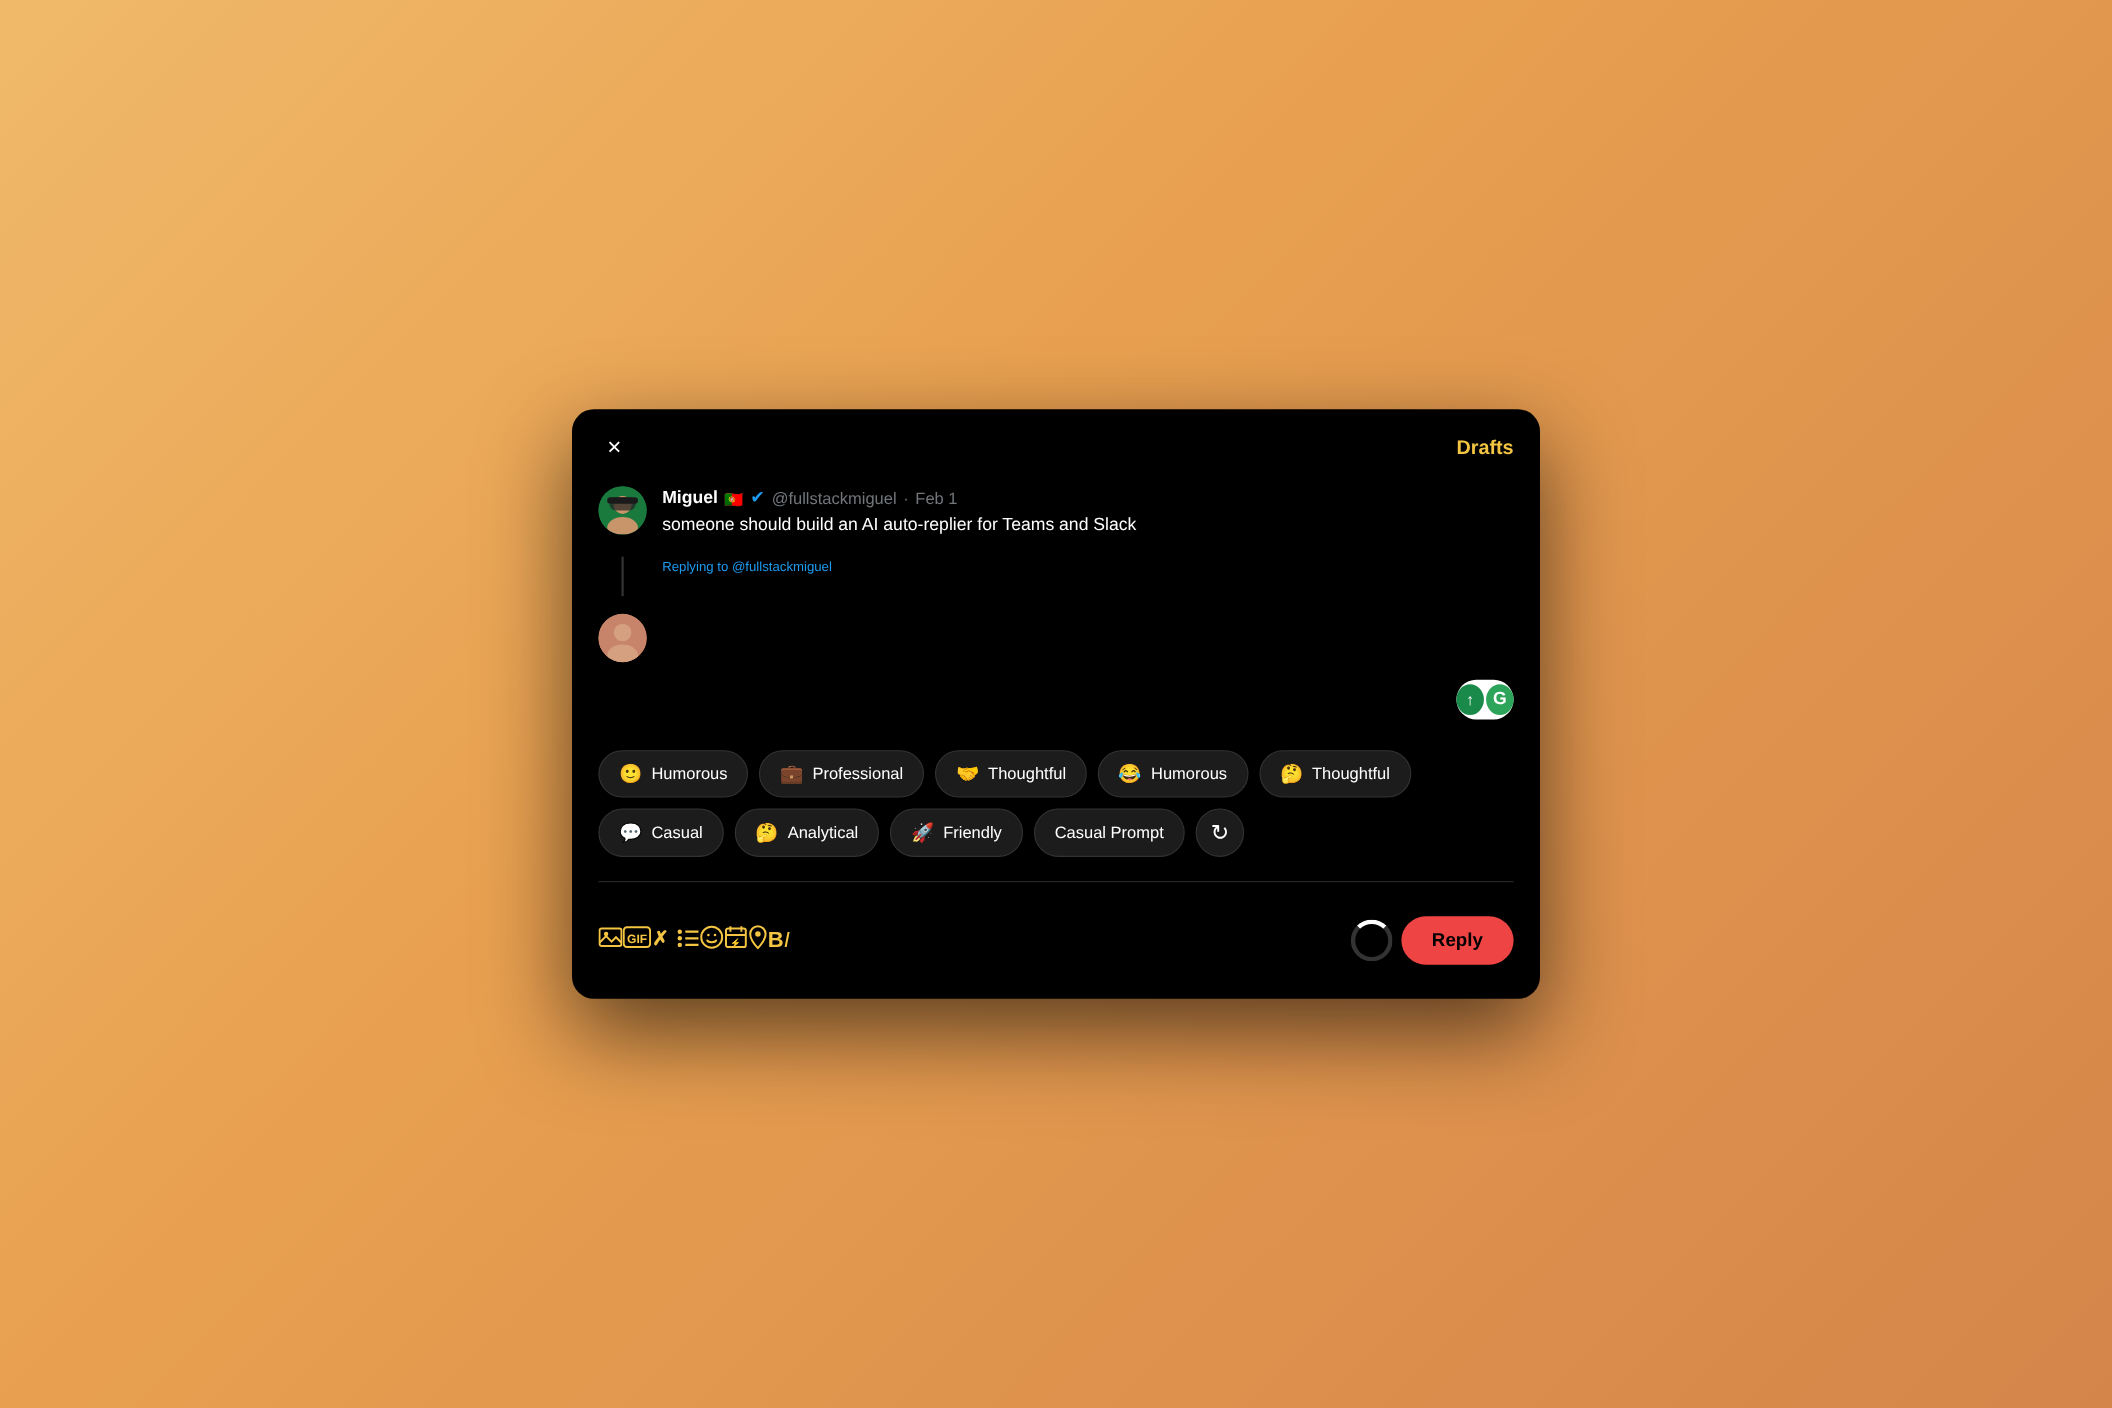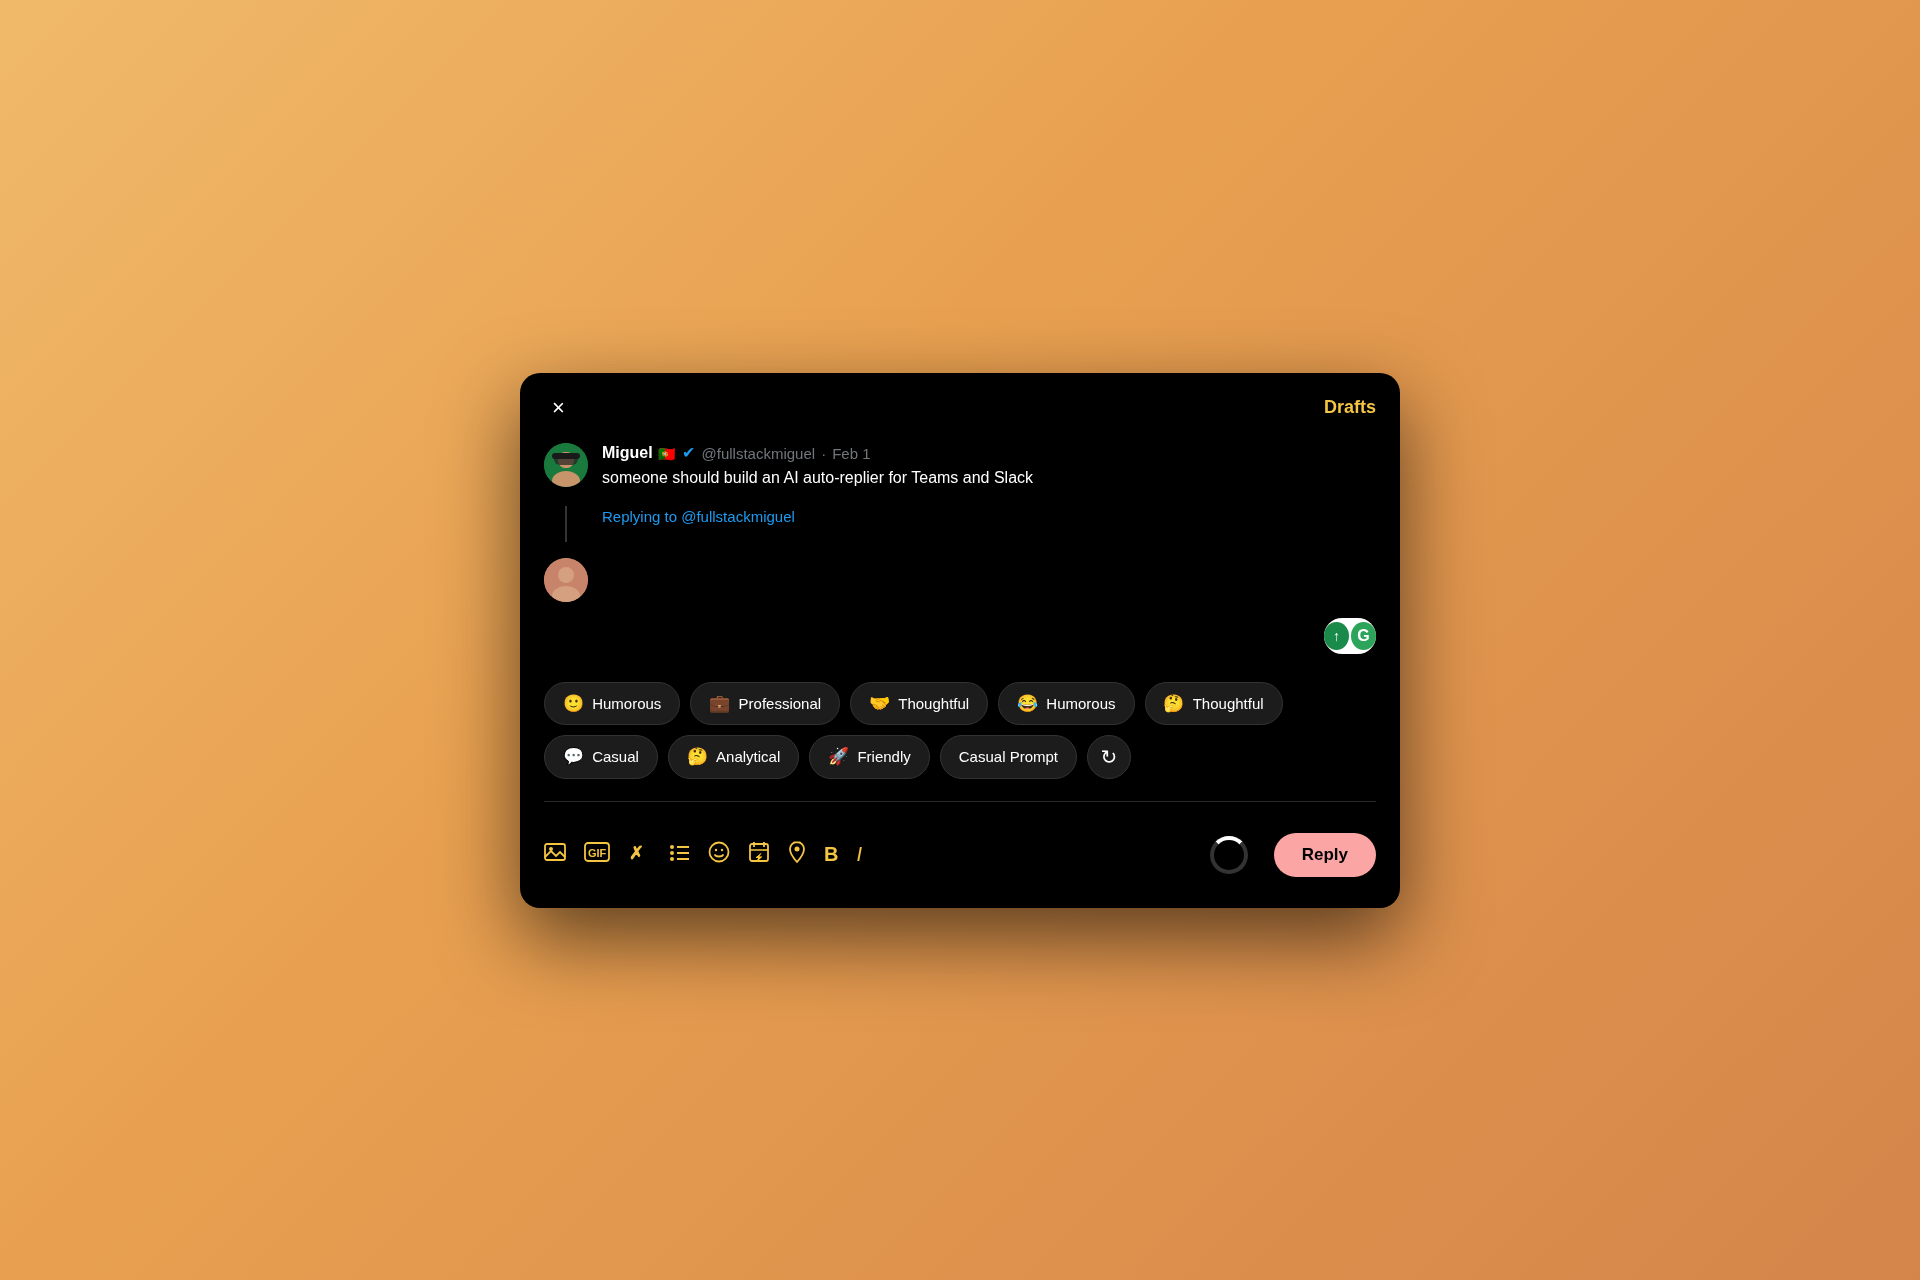--- a/index.html
+++ b/index.html
@@ -139,21 +139,21 @@
 
     .thread-line {
       width: 2px;
       height: 100%;
       min-height: 36px;
       background: #333;
     }
 
     .replying-to-text {
       color: #71767b;
-      font-size: 15px;
+      font-size: 12px;
       padding-top: 2px;
       text-align: center;
     }
 
     .replying-to-text span {
       color: #1d9bf0;
     }
 
     .reply-section {
       display: flex;
@@ -260,21 +260,20 @@
     .divider {
       height: 1px;
       background: #2a2a2a;
       margin: 12px 24px 0;
     }
 
     .toolbar {
       display: flex;
       align-items: center;
       padding: 31px 24px;
-      gap: 18px;
       border-radius: 29px;
     }
 
     .toolbar-icon {
       color: #f4c542;
       font-size: 22px;
       cursor: pointer;
     }
 
     .toolbar-icon-bold {
@@ -298,21 +297,21 @@
     .loading-circle {
       width: 38px;
       height: 38px;
       border-radius: 50%;
       border: 4px solid #333;
       border-top: 4px solid #fff;
       margin-right: 8px;
     }
 
     .reply-btn {
-      background: #fca5a5;
+      background: #ef4444;
       color: #000;
       border: none;
       border-radius: 24px;
       font-size: 17px;
       font-weight: 700;
       padding: 12px 28px;
       cursor: pointer;
     }
 
     .tone-btn-emoji {

